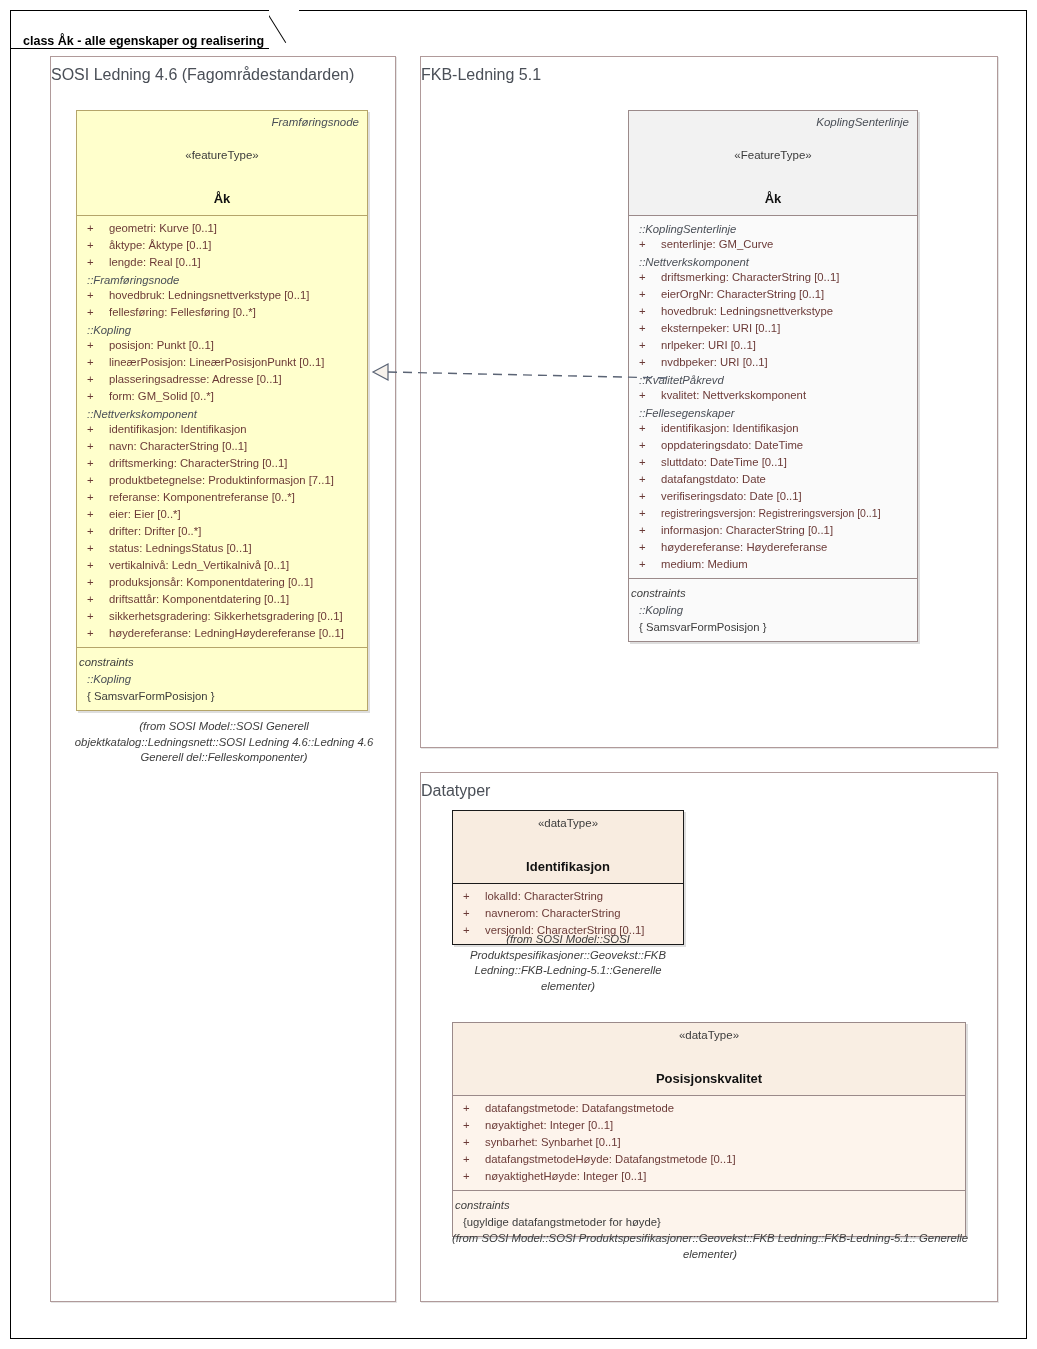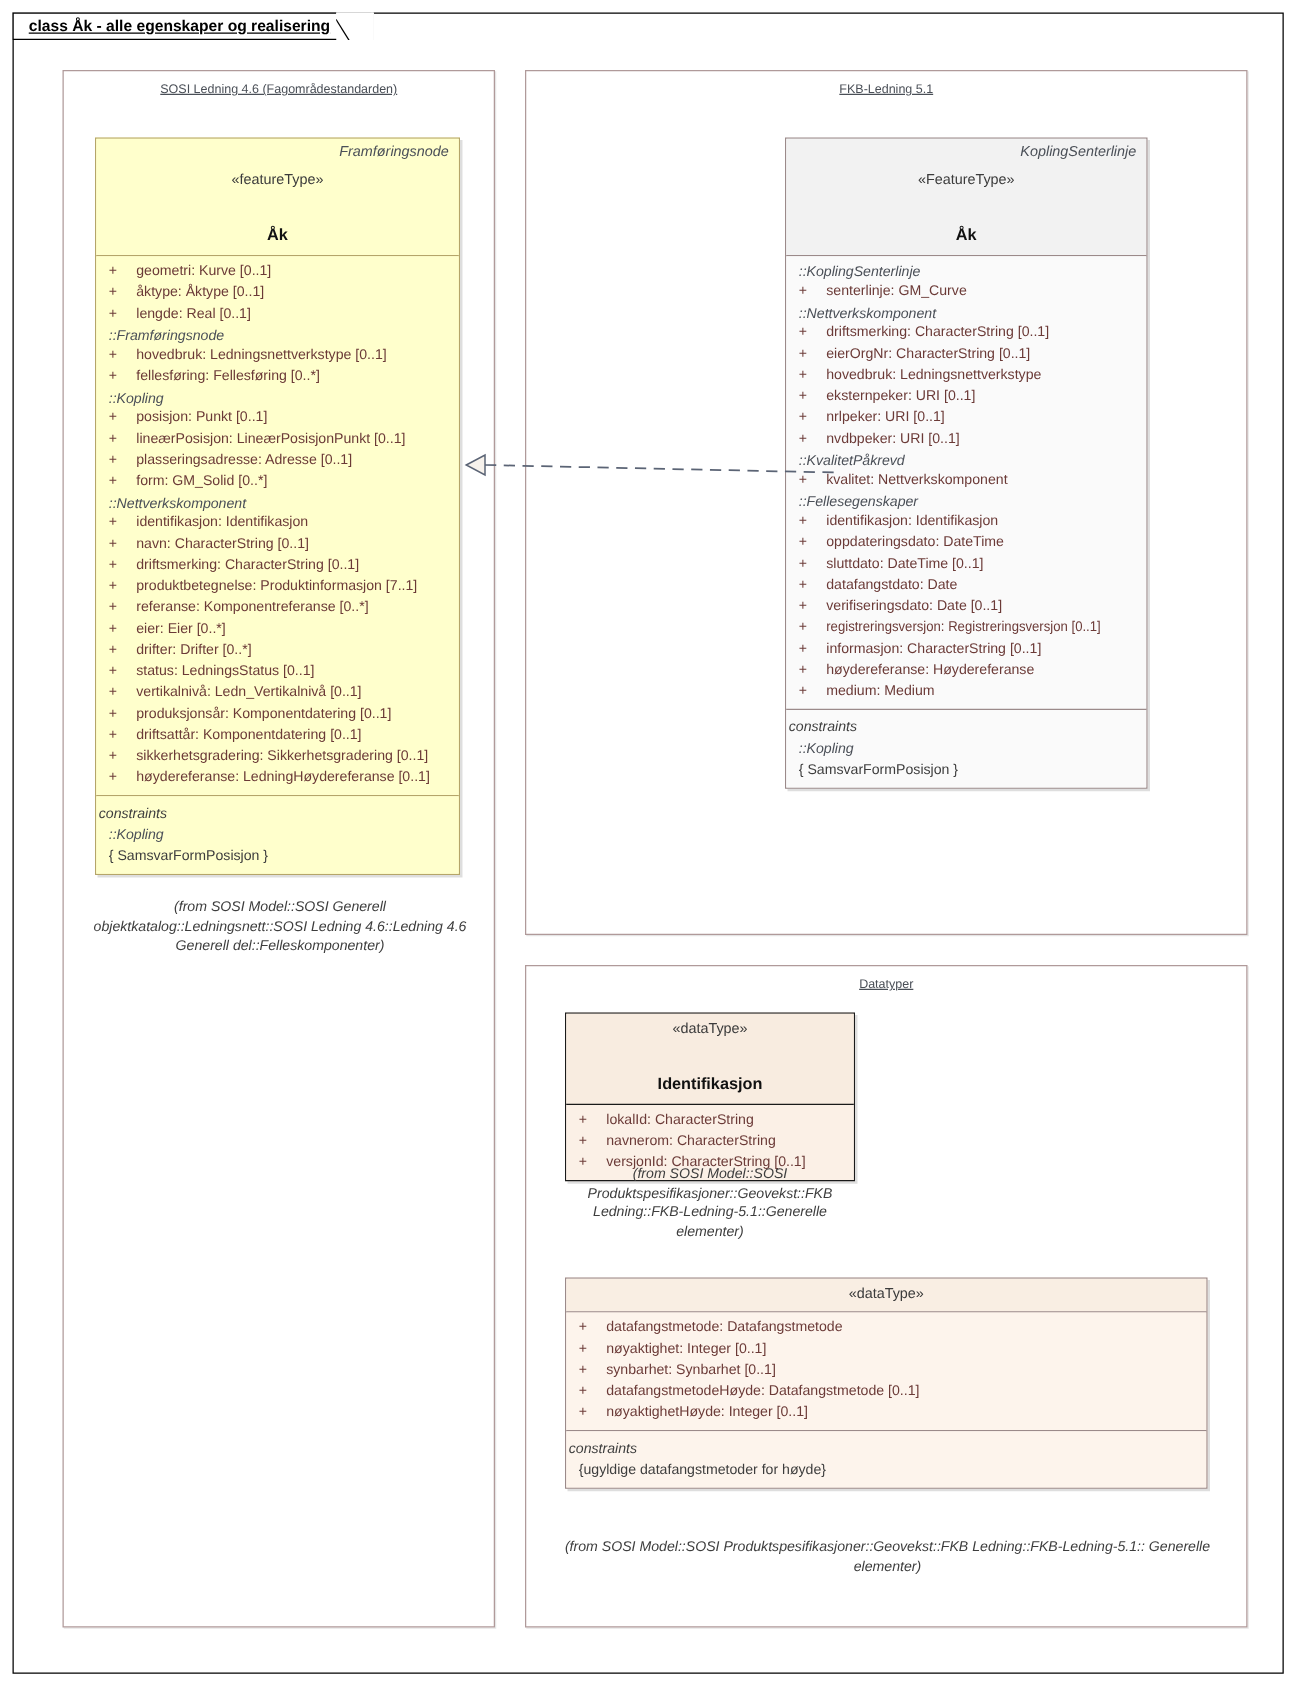--- a/index.html
+++ b/index.html
@@ -17,29 +17,28 @@
   #page-frame {
     position: absolute;
     left: 10px; top: 10px;
     width: 1017px; height: 1329px;
     border: 1.5px solid #000;
     background: #fff;
   }
   #title-tab {
     position: absolute;
     left: 10px; top: 10px;
-    height: 22px;
+    height: 39px;
     border: 1.5px solid #000;
     background: #fff;
     padding: 0 34px 0 12px;
-    display: flex; align-items: center;
+    display: flex; align-items: flex-end;
     font-size: 12.5px; font-weight: bold; color: #000;
     z-index: 5;
     white-space: nowrap;
-    text-decoration: underline;
   }
   #title-tab .corner {
     position: absolute;
     right: -1px; top: -1px; bottom: -1px; width: 30px;
     background: #fff;
     overflow: hidden;
   }
   #title-tab .corner::before {
     content:""; position:absolute; left:-8px; top:-6px;
     width:46px; height:46px; background:#fff;
@@ -53,25 +52,23 @@
   }
 
   
   .pkg {
     position: absolute;
     border: 1px solid #b09a9a;
     background: #ffffff;
     box-shadow: 1px 1px 0 rgba(0,0,0,0.10);
   }
   .pkg-title {
-    text-align: center;
-    font-size: 10px;
+    font-size: 16px;
     color: #4a4f57;
     padding-top: 9px;
-    text-decoration: underline;
   }
 
   #pkg-sosi  { left: 50px;  top: 56px;  width: 346px; height: 1246px; }
   #pkg-fkb   { left: 420px; top: 56px;  width: 578px; height: 692px; }
   #pkg-dt    { left: 420px; top: 772px; width: 578px; height: 530px; }
 
   
   .uml {
     position: absolute;
     background: #fff;
@@ -79,21 +76,21 @@
   }
   .uml .hdr {
     padding: 5px 8px 7px 8px;
     text-align: center;
   }
   .uml .hdr .ctx {
     text-align: right;
     font-style: italic;
     font-size: 11.5px;
     color: #4a4f57;
-    margin-bottom: 9px;
+    margin-bottom: 20px;
   }
   .uml .hdr .stereo { font-size: 11.5px; color: #3b3b3b; line-height: 1.25; }
   .uml .hdr .cname  { font-size: 13px; font-weight: bold; color: #111; line-height: 1.3; margin-top: 29px; }
   .uml .sep { height: 1px; }
   .uml .body { padding: 4px 2px 5px 2px; }
   .uml .grp {
     font-style: italic;
     font-size: 11.3px;
     color: #4a4f57;
     padding: 3px 0 1px 8px;
@@ -402,20 +399,21 @@
       </div>
       <div class="attr">
         <span class="vis">+</span>
         <span>versjonId: CharacterString [0..1]</span>
       </div>
     </div>
   </div>
 <div class="uml peach2" id="cls-poskval">
     <div class="hdr">
       <div class="stereo">«dataType»</div>
+      <div class="cname">Posisjonskvalitet</div>
     </div>
     <div class="sep"></div>
     <div class="body">
       <div class="attr">
         <span class="vis">+</span>
         <span>datafangstmetode: Datafangstmetode</span>
       </div>
       <div class="attr">
         <span class="vis">+</span>
         <span>nøyaktighet: Integer [0..1]</span>

